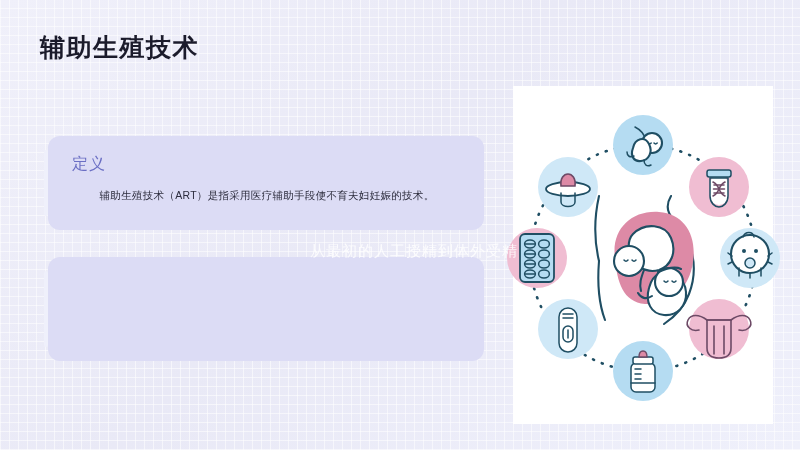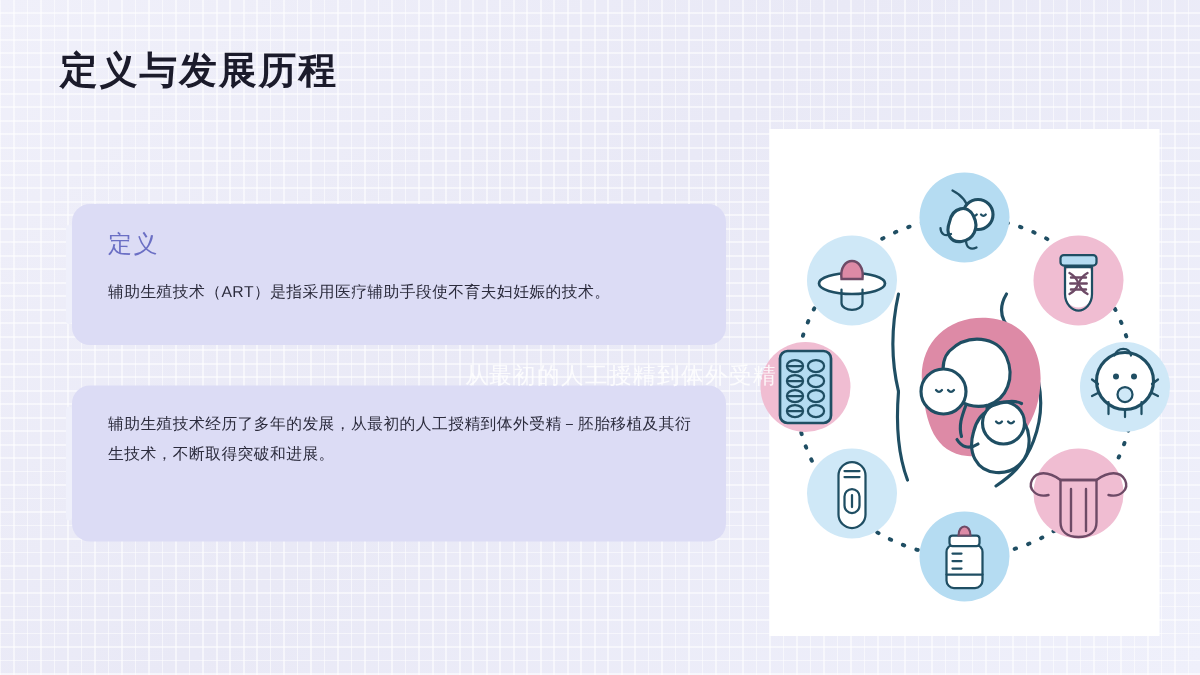--- a/index.html
+++ b/index.html
@@ -94,20 +94,21 @@
     letter-spacing: 1px;
     margin: 0 0 9px 0;
     font-weight: 500;
   }
   .card-body {
     font-size: 10.5px;
     line-height: 20px;
     color: #2c2c3d;
     letter-spacing: 0.3px;
     margin: 0;
+    text-align: center;
   }
 
   
   .illustration-panel {
     position: absolute;
     left: 513px;
     top: 86px;
     width: 260px;
     height: 338px;
     background: #ffffff;
@@ -118,31 +119,30 @@
     width: 100%;
     height: 100%;
     overflow: visible;
   }
 </style>
 </head>
 <body>
 
 <div class="slide">
 
-  <div class="slide-title">定义与发展历程</div>
+  <div class="slide-title">辅助生殖技术</div>
 
   <div class="cards">
 
     <div class="card card-1">
       <div class="card-heading">定义</div>
       <div class="card-body">辅助生殖技术（ART）是指采用医疗辅助手段使不育夫妇妊娠的技术。</div>
     </div>
 
     <div class="card card-2">
-      <div class="card-body">辅助生殖技术经历了多年的发展，从最初的人工授精到体外受精－胚胎移植及其衍生技术，不断取得突破和进展。</div>
     </div>
 
   </div>
 
   <div class="watermark">从最初的人工授精到体外受精</div>
 
   <div class="illustration-panel">
     <svg viewBox="0 0 260 338" xmlns="http://www.w3.org/2000/svg">
       <defs>
         <style>

